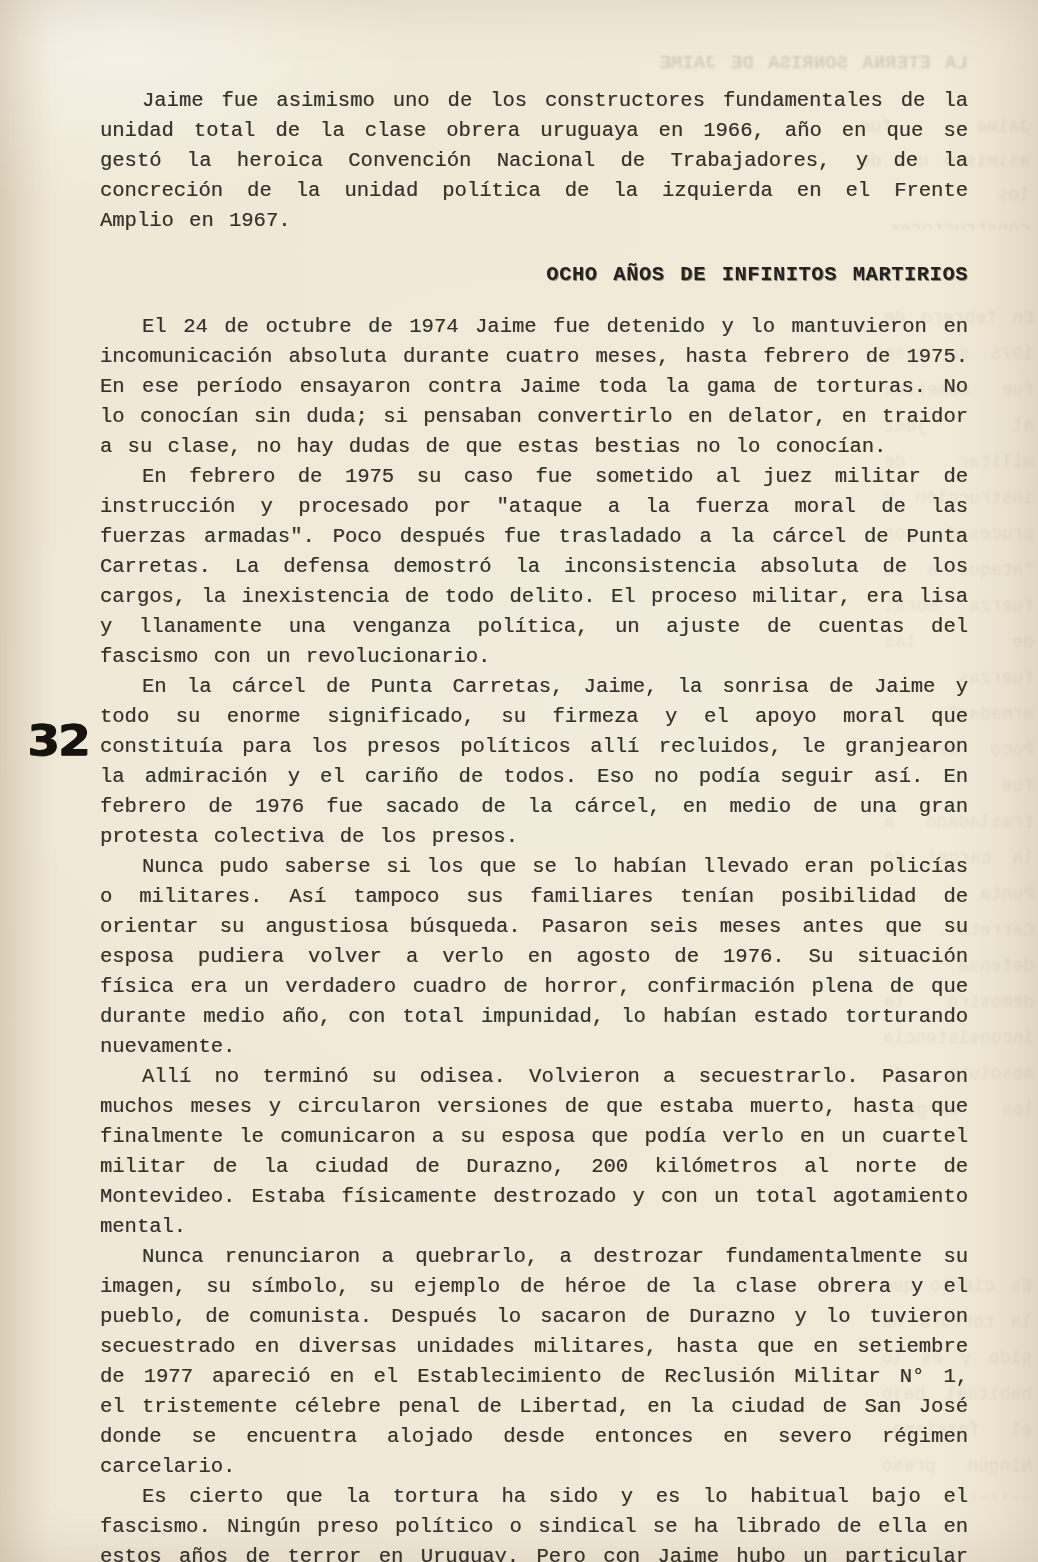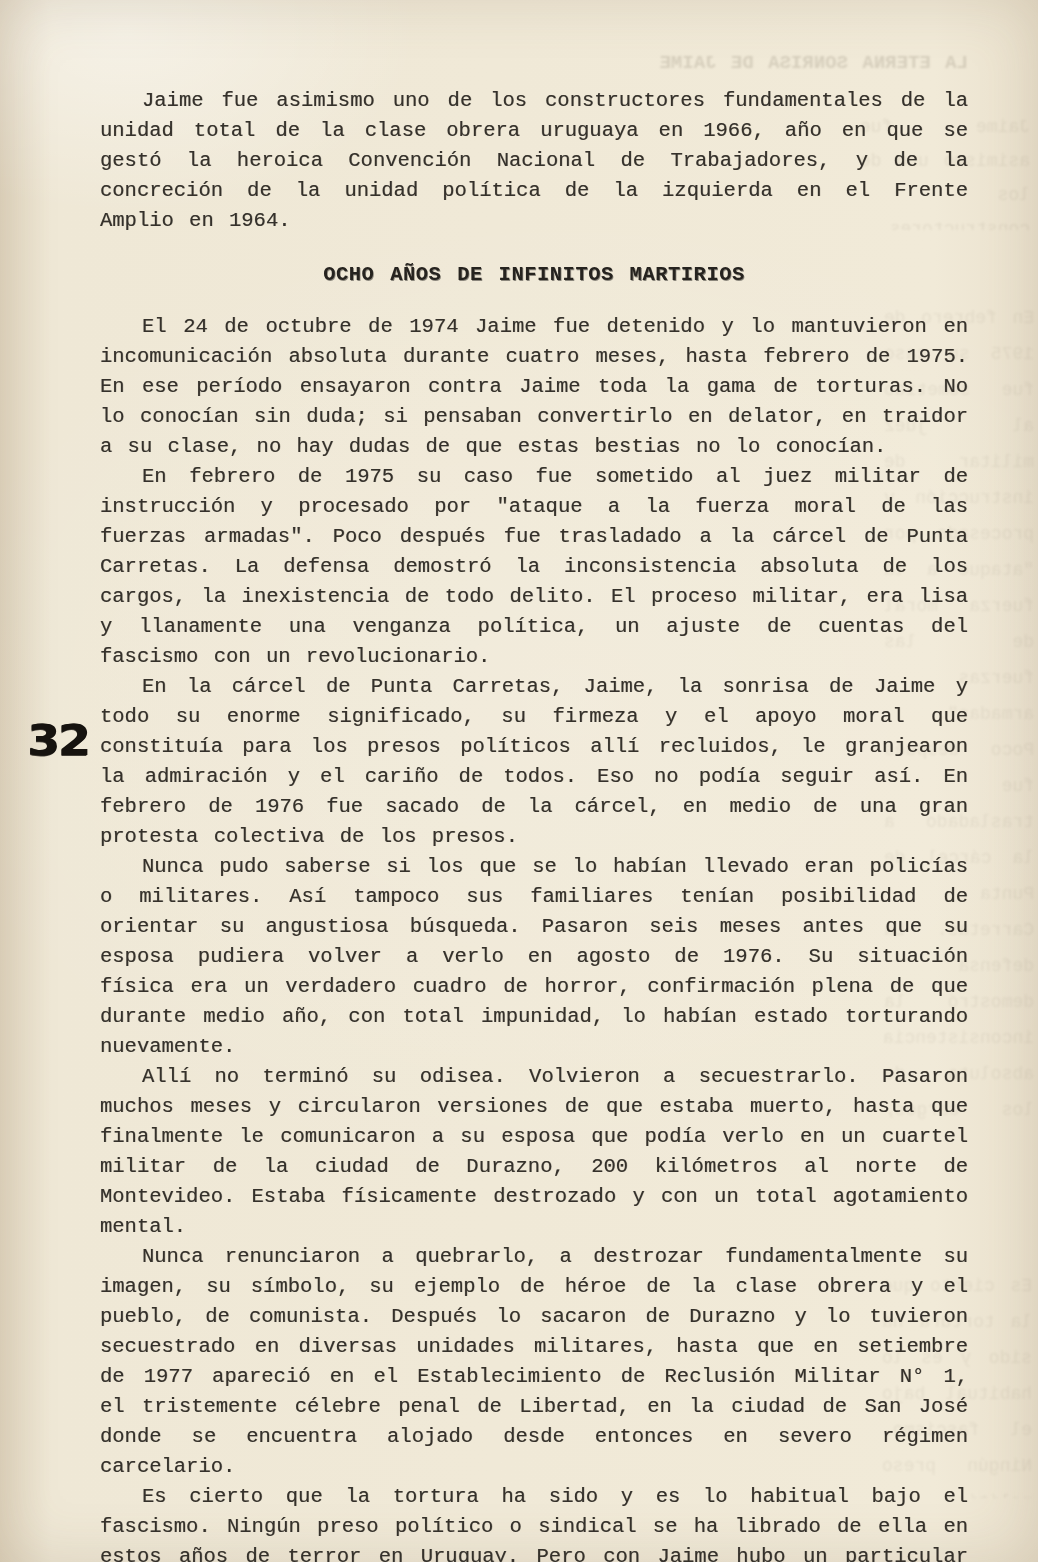--- a/index.html
+++ b/index.html
@@ -34,21 +34,21 @@
   .para {
     margin: 0;
     text-indent: 42px;
   }
   .heading {
     margin: 24px 0 22px 0;
     font-size: 20.5px;
     font-weight: 700;
     letter-spacing: 0.5px;
     color: #26231f;
-    text-align: center;
+    text-align: right;
     text-shadow: 0.8px 0.5px 0 rgba(38,35,31,0.5);
   }
   
   .pagenum {
     position: absolute;
     left: 27px;
     top: 716px;
     font-family: "DejaVu Sans", sans-serif;
     font-weight: 700;
     font-size: 47px;
@@ -91,21 +91,21 @@
 
   <div class="bleed bleed-heading">LA ETERNA SONRISA DE JAIME</div>
   <div class="bleed bleed-strip-1">Jaime fue asimismo uno de los constructores fundamentales de la unidad total de la clase obrera uruguaya en 1966, año en que se gestó la heroica Convención Nacional de Trabajadores, y de la concreción de la unidad política de la izquierda en el Frente Amplio en 1971.</div>
   <div class="bleed bleed-strip-2">En febrero de 1975 su caso fue sometido al juez militar de instrucción y procesado por "ataque a la fuerza moral de las fuerzas armadas". Poco después fue trasladado a la cárcel de Punta Carretas. La defensa demostró la inconsistencia absoluta de los cargos, la inexistencia de todo delito. El proceso militar, era lisa y llanamente una venganza política, un ajuste de cuentas del fascismo con un revolucionario.</div>
   <div class="bleed bleed-strip-3">Es cierto que la tortura ha sido y es lo habitual bajo el fascismo. Ningún preso político o sindical se ha librado de ella en estos años de terror en Uruguay. Pero con Jaime hubo un particular ensañamiento. Lo que no le perdonan los fascistas es su trayectoria ejemplar, su fidelidad a su clase, su firmeza y su temple de acero, su sonrisa invencible e imborrable, su dimensión de héroe popular, su vida misma.</div>
 
   <div class="pagenum">32</div>
 
   <main class="content">
 
-    <p class="para">Jaime fue asimismo uno de los constructores fundamentales de la unidad total de la clase obrera uruguaya en 1966, año en que se gestó la heroica Convención Nacional de Trabajadores, y de la concreción de la unidad política de la izquierda en el Frente Amplio en 1964.</p>
+    <p class="para">Jaime fue asimismo uno de los constructores fundamentales de la unidad total de la clase obrera uruguaya en 1966, año en que se gestó la heroica Convención Nacional de Trabajadores, y de la concreción de la unidad política de la izquierda en el Frente Amplio en 1967.</p>
 
     <h2 class="heading">OCHO AÑOS DE INFINITOS MARTIRIOS</h2>
 
     <p class="para">El 24 de octubre de 1974 Jaime fue detenido y lo mantuvieron en incomunicación absoluta durante cuatro meses, hasta febrero de 1975. En ese período ensayaron contra Jaime toda la gama de torturas. No lo conocían sin duda; si pensaban convertirlo en delator, en traidor a su clase, no hay dudas de que estas bestias no lo conocían.</p>
     <p class="para">En febrero de 1975 su caso fue sometido al juez militar de instrucción y procesado por "ataque a la fuerza moral de las fuerzas armadas". Poco después fue trasladado a la cárcel de Punta Carretas. La defensa demostró la inconsistencia absoluta de los cargos, la inexistencia de todo delito. El proceso militar, era lisa y llanamente una venganza política, un ajuste de cuentas del fascismo con un revolucionario.</p>
     <p class="para">En la cárcel de Punta Carretas, Jaime, la sonrisa de Jaime y todo su enorme significado, su firmeza y el apoyo moral que constituía para los presos políticos allí recluidos, le granjearon la admiración y el cariño de todos. Eso no podía seguir así. En febrero de 1976 fue sacado de la cárcel, en medio de una gran protesta colectiva de los presos.</p>
     <p class="para">Nunca pudo saberse si los que se lo habían llevado eran policías o militares. Así tampoco sus familiares tenían posibilidad de orientar su angustiosa búsqueda. Pasaron seis meses antes que su esposa pudiera volver a verlo en agosto de 1976. Su situación física era un verdadero cuadro de horror, confirmación plena de que durante medio año, con total impunidad, lo habían estado torturando nuevamente.</p>
     <p class="para">Allí no terminó su odisea. Volvieron a secuestrarlo. Pasaron muchos meses y circularon versiones de que estaba muerto, hasta que finalmente le comunicaron a su esposa que podía verlo en un cuartel militar de la ciudad de Durazno, 200 kilómetros al norte de Montevideo. Estaba físicamente destrozado y con un total agotamiento mental.</p>
     <p class="para">Nunca renunciaron a quebrarlo, a destrozar fundamentalmente su imagen, su símbolo, su ejemplo de héroe de la clase obrera y el pueblo, de comunista. Después lo sacaron de Durazno y lo tuvieron secuestrado en diversas unidades militares, hasta que en setiembre de 1977 apareció en el Establecimiento de Reclusión Militar N° 1, el tristemente célebre penal de Libertad, en la ciudad de San José donde se encuentra alojado desde entonces en severo régimen carcelario.</p>
 

